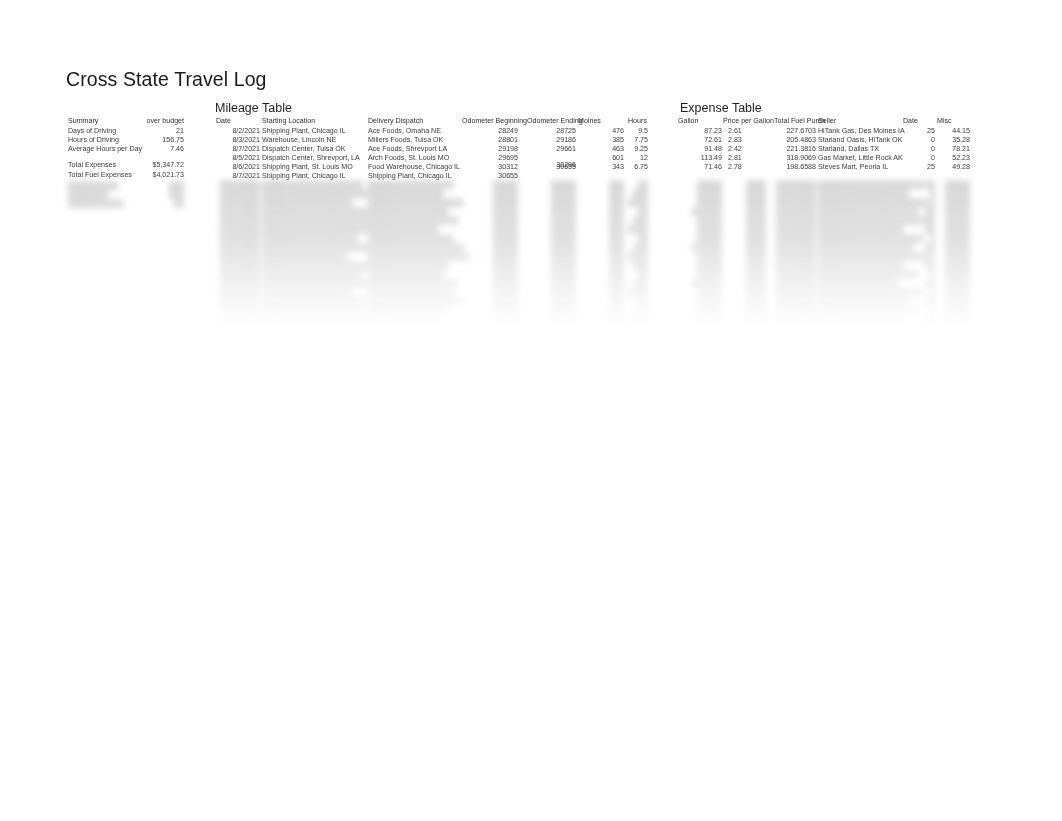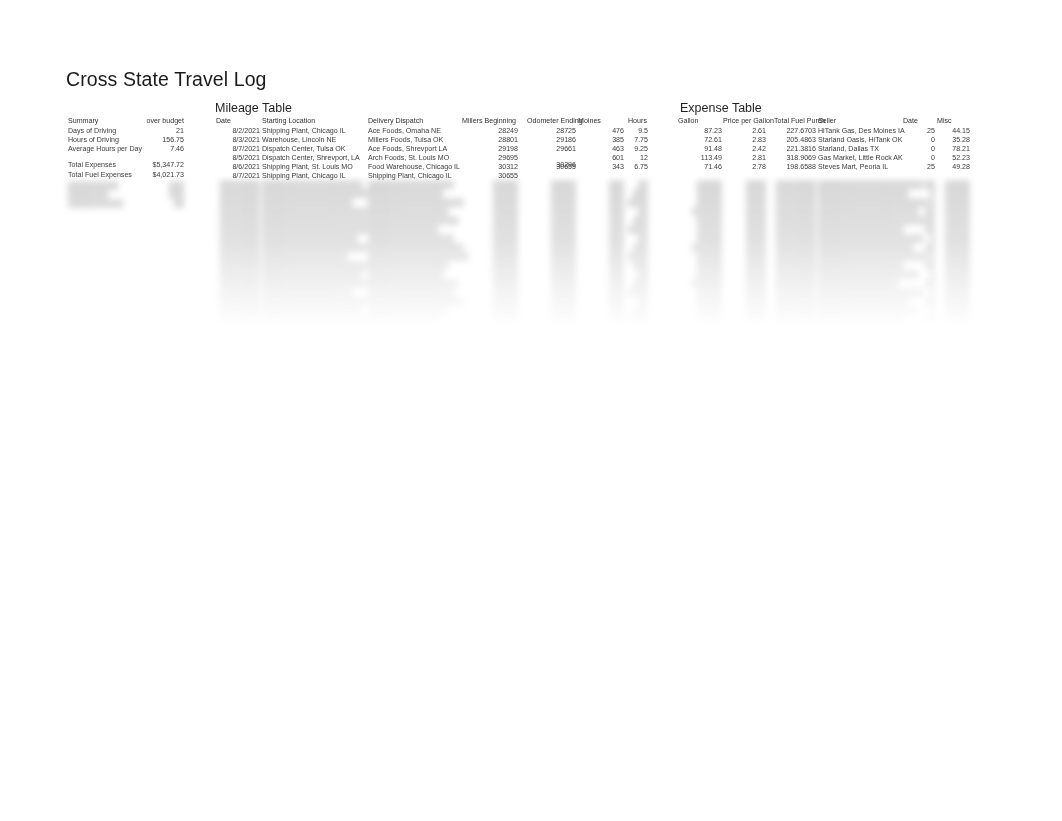--- a/index.html
+++ b/index.html
@@ -60,21 +60,21 @@
   .m-date    { left: 216px; width: 44px; text-align: right; }
   .m-start   { left: 262px; }
   .m-deliv   { left: 368px; }
   .m-odob    { left: 462px; width: 56px; text-align: right; }
   .m-odoe    { left: 524px; width: 52px; text-align: right; }
   .m-miles   { left: 580px; width: 44px; text-align: right; }
   .m-hours   { left: 622px; width: 26px; text-align: right; }
 
   
   .e-gal     { left: 672px; width: 50px; text-align: right; }
-  .e-ppg     { left: 728px; width: 38px; text-align: right; }
+  .e-ppg     { left: 728px; width: 38px; text-align: left; }
   .e-total   { left: 768px; width: 48px; text-align: right; }
   .e-seller  { left: 818px; }
   .e-tolls   { left: 900px; width: 35px; text-align: right; }
   .e-misc    { left: 938px; width: 32px; text-align: right; }
 
   
   .row-h  { top: 117px; }
 
   
   #faded-rows {
@@ -124,21 +124,21 @@
     <div class="cell sum-label" style="top:171px">Total Fuel Expenses</div>
     <div class="cell sum-val" style="top:171px">$4,021.73</div>
   </div>
 
   <div>
     <div class="section-title" id="mileage-title">Mileage Table</div>
 
     <div class="cell hdr row-h" style="left:216px">Date</div>
     <div class="cell hdr row-h m-start">Starting Location</div>
     <div class="cell hdr row-h m-deliv">Delivery Dispatch</div>
-    <div class="cell hdr row-h" style="left:462px">Millers Beginning</div>
+    <div class="cell hdr row-h" style="left:462px">Odometer Beginning</div>
     <div class="cell hdr row-h" style="left:527px">Odometer Ending</div>
     <div class="cell hdr row-h" style="left:578px">Moines</div>
     <div class="cell hdr row-h" style="left:628px">Hours</div>
 
     <div>
       <div class="cell m-date" style="top:127px">8/2/2021</div>
       <div class="cell m-start" style="top:127px">Shipping Plant, Chicago IL</div>
       <div class="cell m-deliv" style="top:127px">Ace Foods,  Omaha NE</div>
       <div class="cell m-odob" style="top:127px">28249</div>
       <div class="cell m-odoe" style="top:127px">28725</div>

